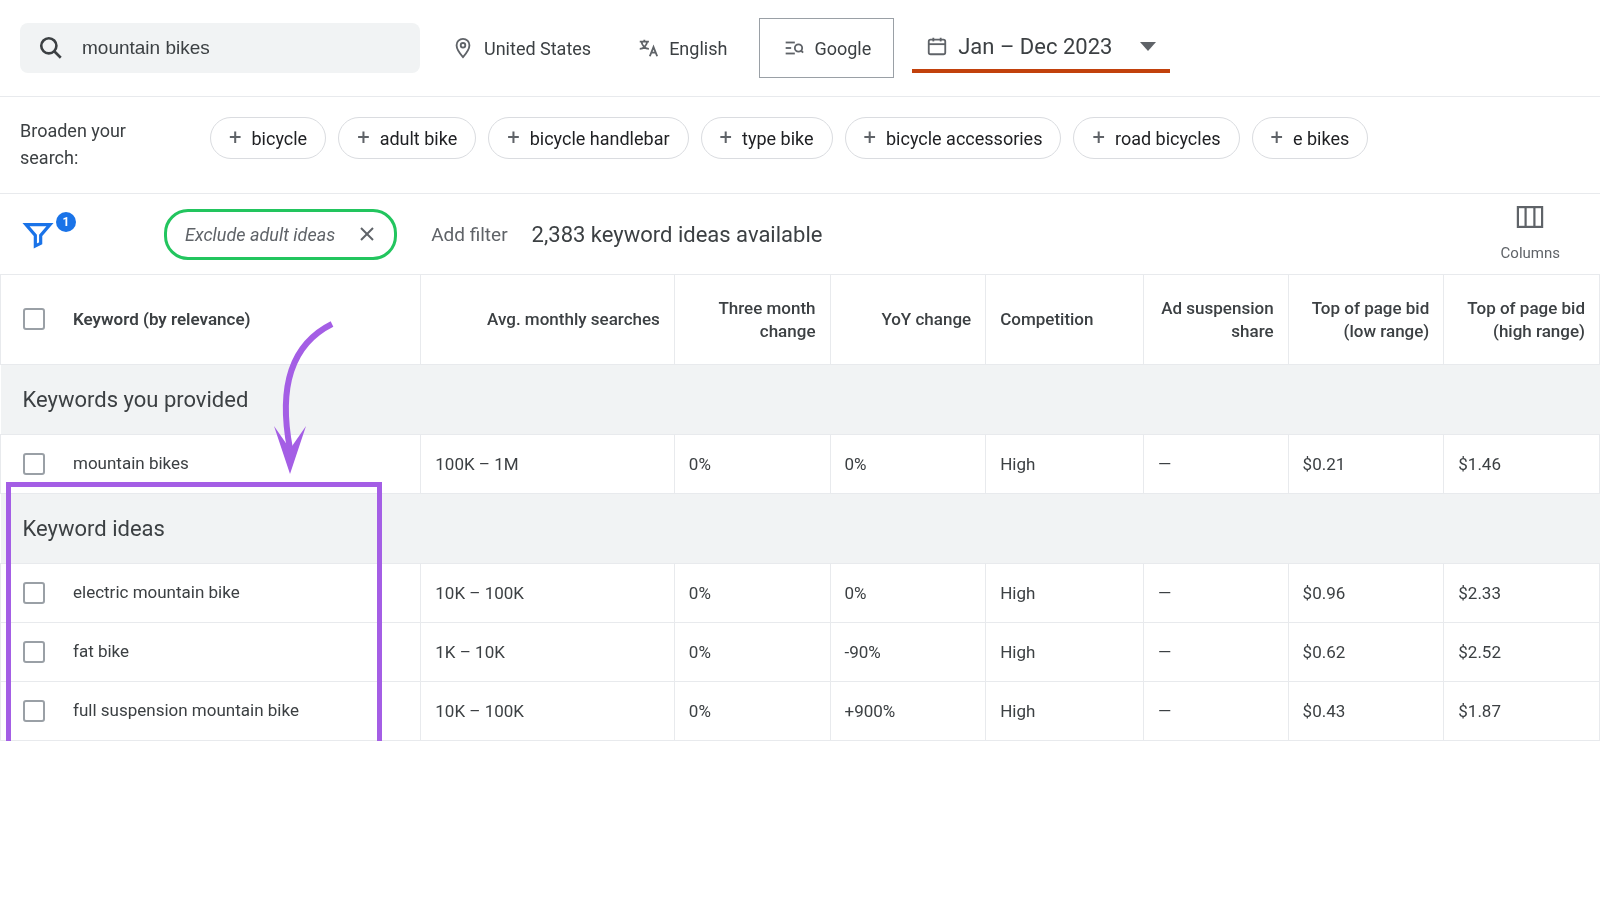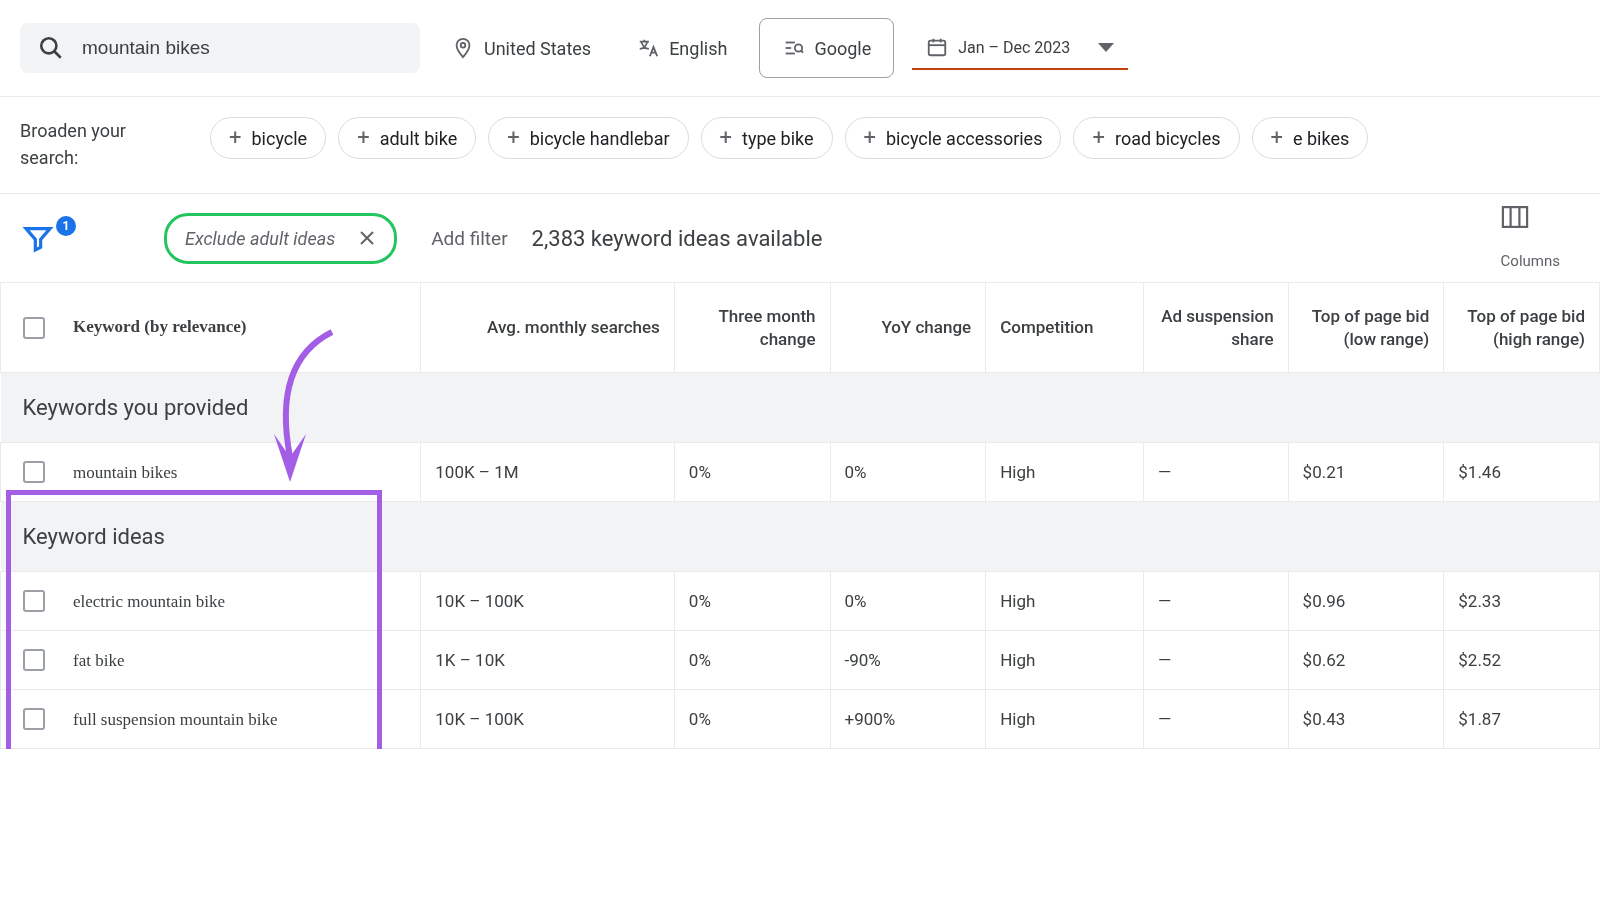--- a/index.html
+++ b/index.html
@@ -37,31 +37,31 @@
     display: flex;
     align-items: center;
     gap: 10px;
     font-size: 18px;
     color: #3c4043;
     padding: 10px 14px;
     cursor: pointer;
   }
   .top-selector.boxed {
     border: 1.5px solid #9aa0a6;
-    border-radius: 8px;
+    border-radius: 0;
     padding: 18px 22px;
   }
   .date-selector {
     display: flex;
     align-items: center;
     gap: 10px;
     padding: 10px 14px;
-    font-size: 16px;
-    color: #3c4043;
-    border-bottom: 2px solid #c2410c;
+    font-size: 22px;
+    color: #3c4043;
+    border-bottom: 4px solid #c2410c;
     cursor: pointer;
   }
   .divider {
     border-top: 1px solid #e8eaed;
     width: 100%;
   }
   .broaden-row {
     display: flex;
     align-items: flex-start;
     padding: 20px 20px 22px 20px;
@@ -140,21 +140,22 @@
     margin-left: 10px;
   }
   .ideas-count {
     font-size: 22px;
     color: #3c4043;
   }
   .columns-btn {
     margin-left: auto;
     display: flex;
     flex-direction: column;
-    gap: 24px;
+    align-items: center;
+    gap: 16px;
     font-size: 15px;
     color: #5f6368;
     cursor: pointer;
     padding-right: 18px;
   }
   .table {
     width: 100%;
     border-collapse: collapse;
   }
   .table th, .table td {
@@ -193,21 +194,21 @@
     border-right: none;
   }
   .cb {
     width: 22px;
     height: 22px;
     border: 2.5px solid #9aa0a6;
     border-radius: 3px;
     display: inline-block;
     vertical-align: middle;
   }
-  .kw-cell-inner { display: flex; align-items: flex-end; gap: 28px; font-family: Liberation Serif, serif;}
+  .kw-cell-inner { display: flex; align-items: flex-start; gap: 28px;}
   .icon { display: inline-flex; }
   svg { display: block; }
   .highlight-box {
     position: absolute;
     border: 5px solid #a45ee5;
     pointer-events: none;
   }
   .arrow-annot {
     position: absolute;
     pointer-events: none;

